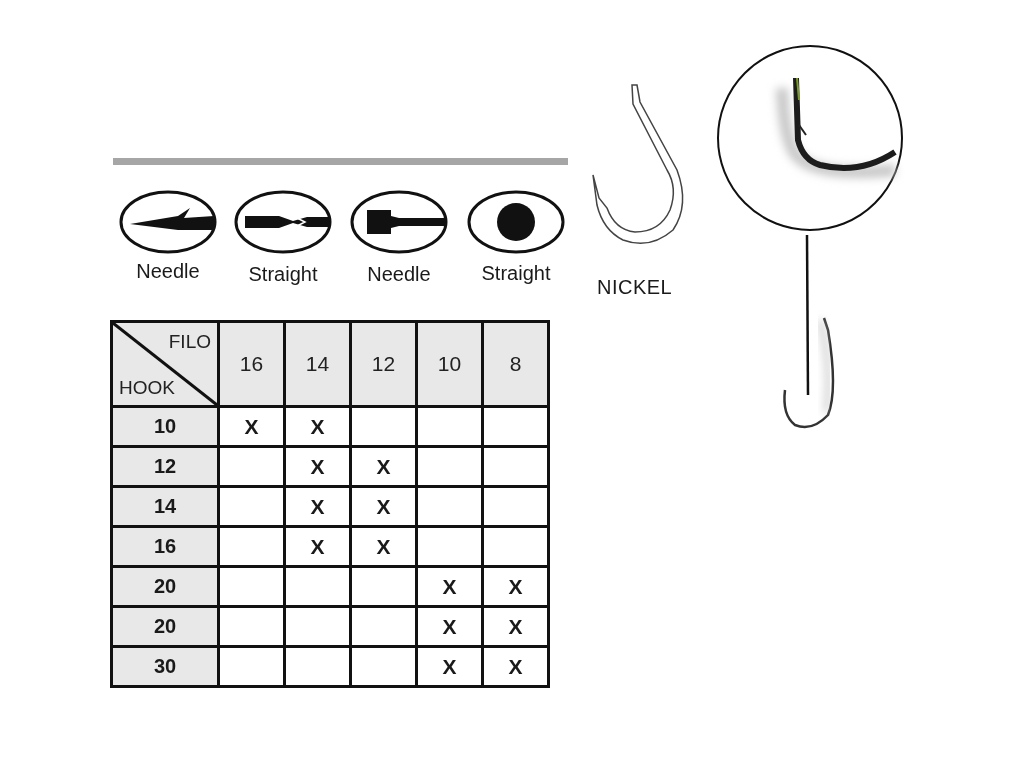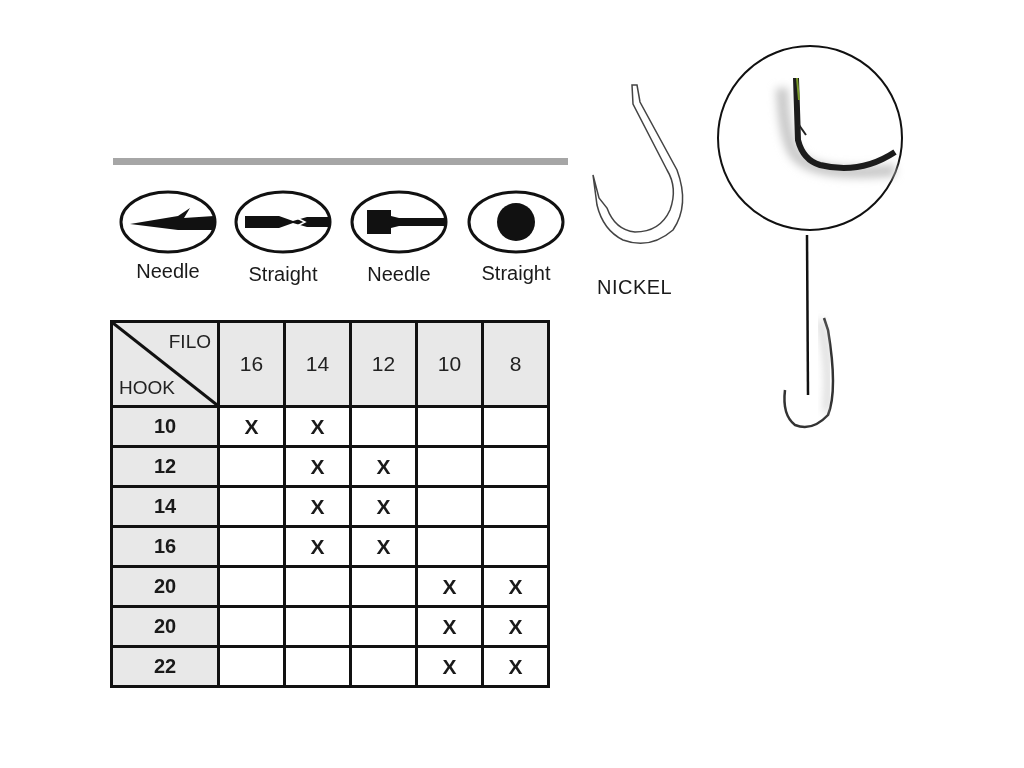--- a/index.html
+++ b/index.html
@@ -129,21 +129,21 @@
   </tr>
   <tr>
     <td class="rowh">20</td>
     <td class="cell"></td>
     <td class="cell"></td>
     <td class="cell"></td>
     <td class="cell">X</td>
     <td class="cell">X</td>
   </tr>
   <tr>
-    <td class="rowh">22</td>
+    <td class="rowh">30</td>
     <td class="cell"></td>
     <td class="cell"></td>
     <td class="cell"></td>
     <td class="cell">X</td>
     <td class="cell">X</td>
   </tr>
 </tbody>
   </table>
 
 </body></html>

